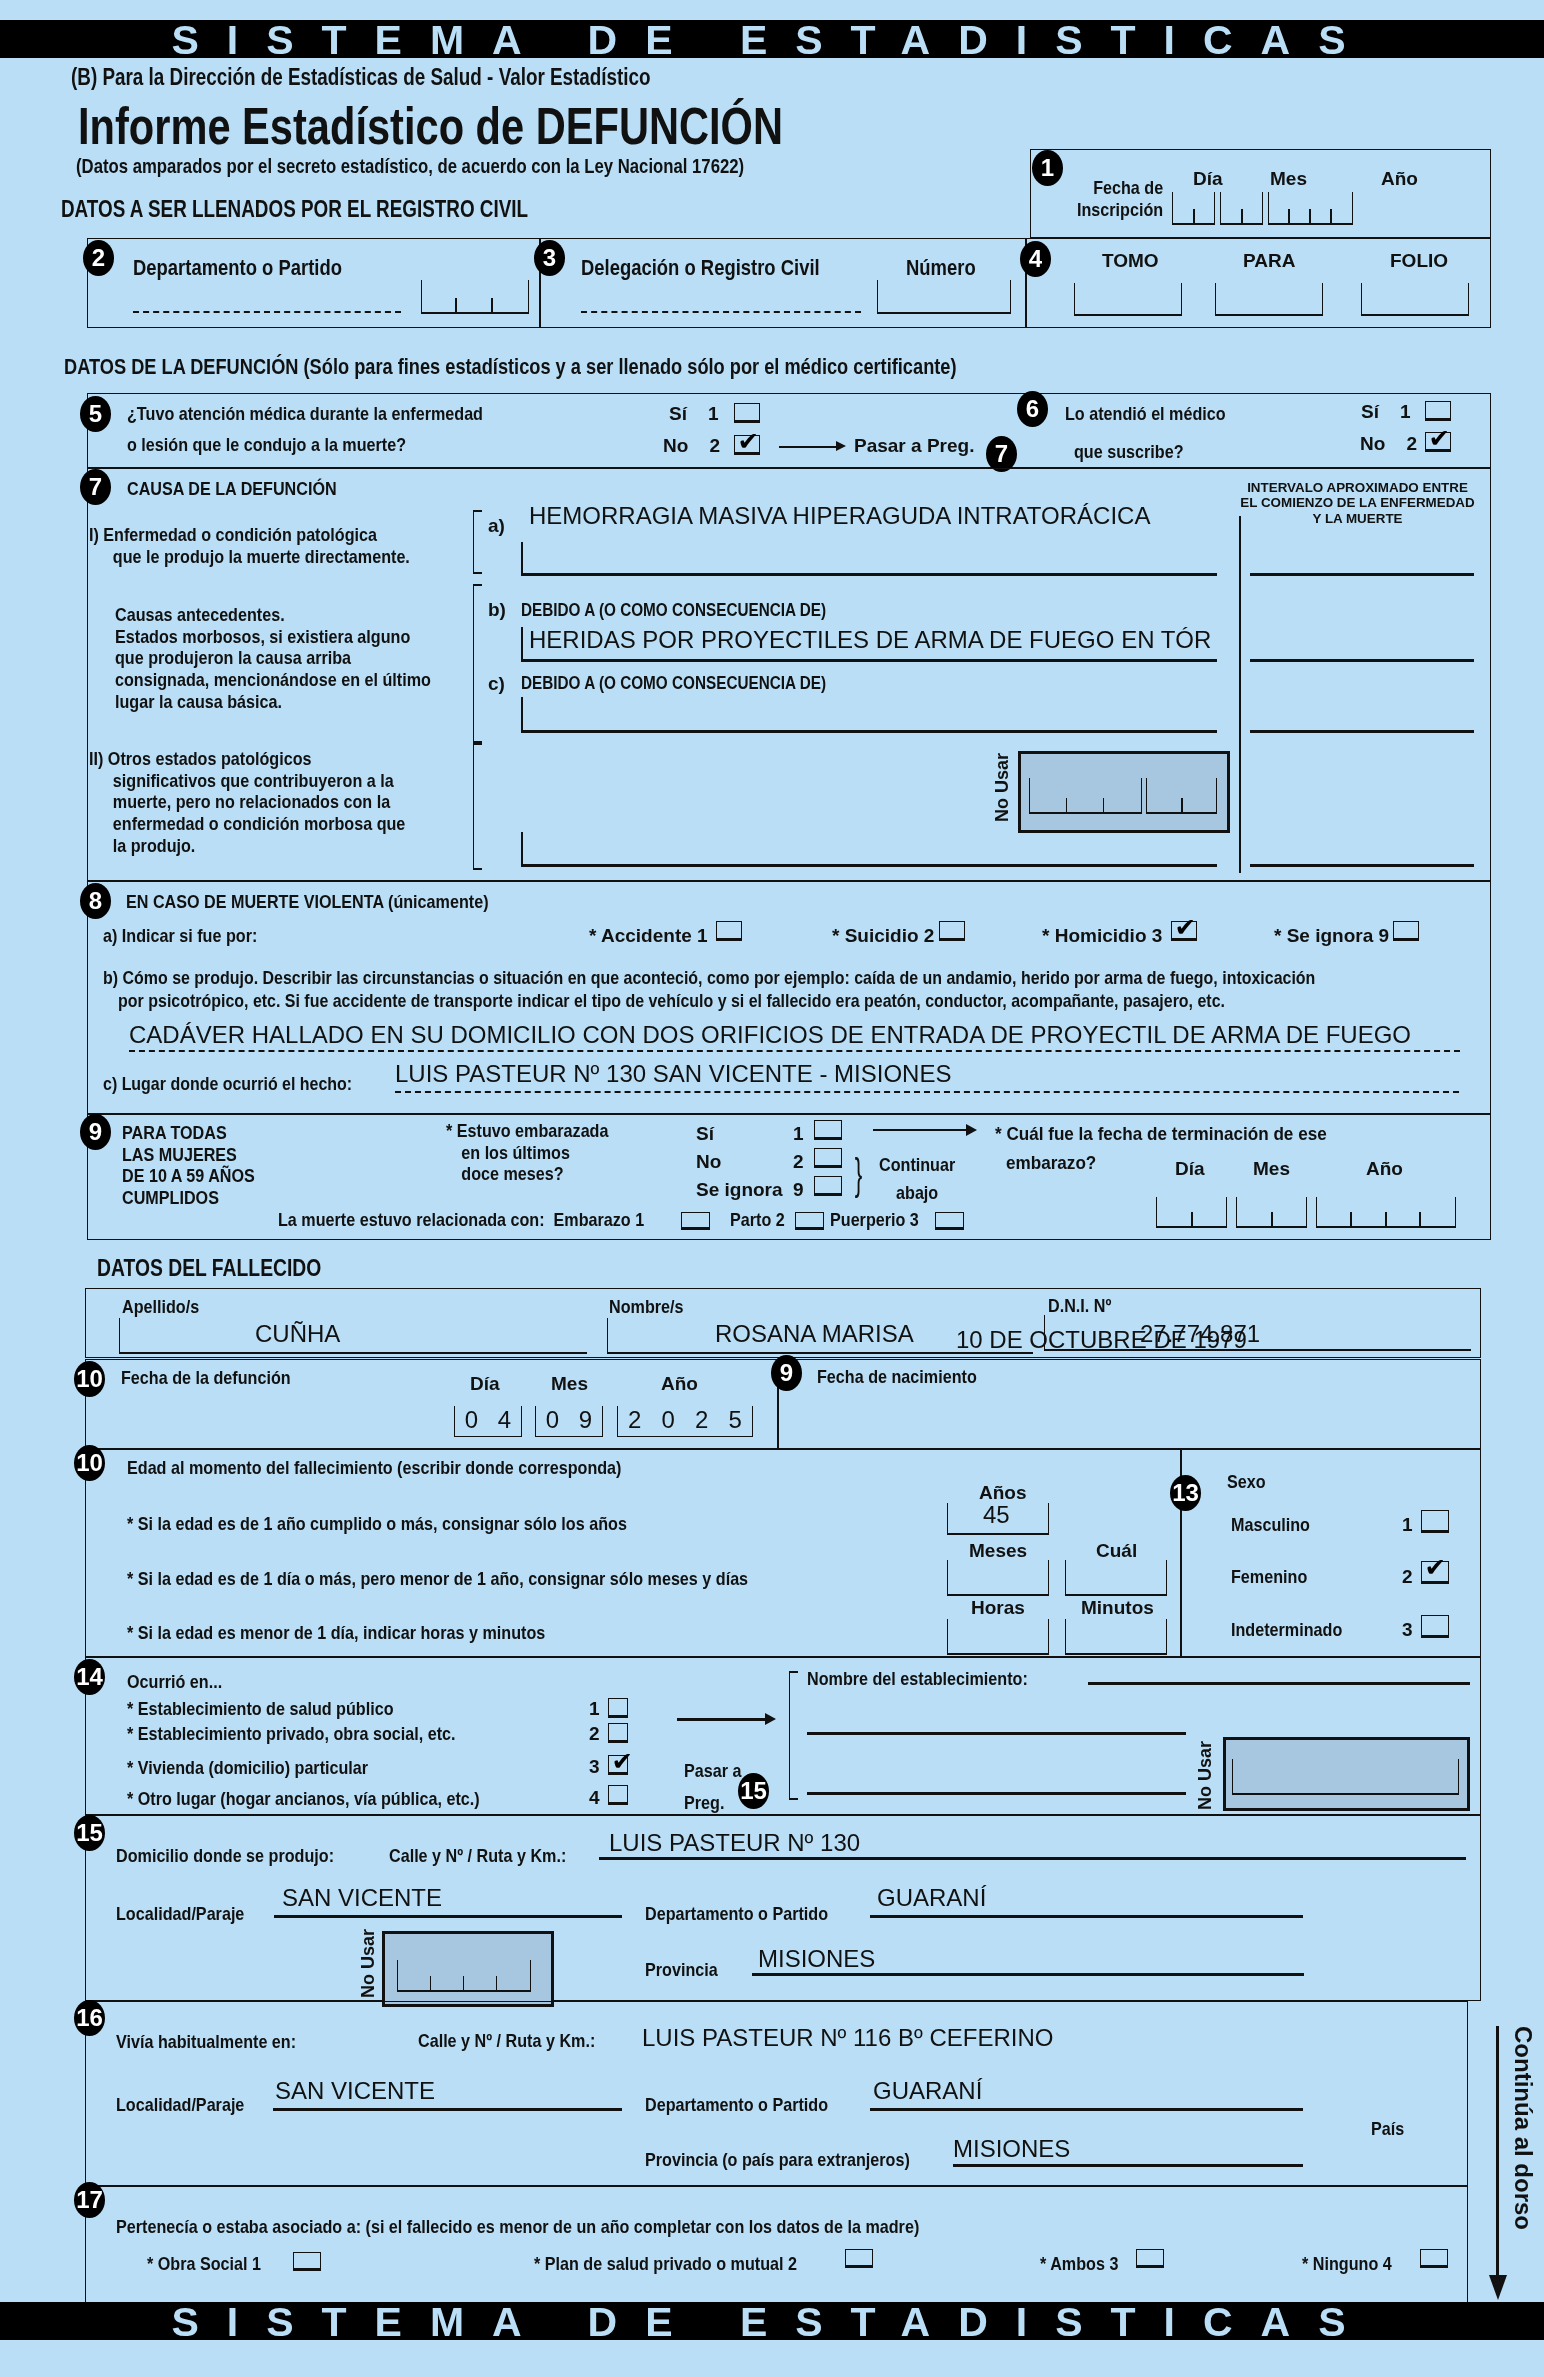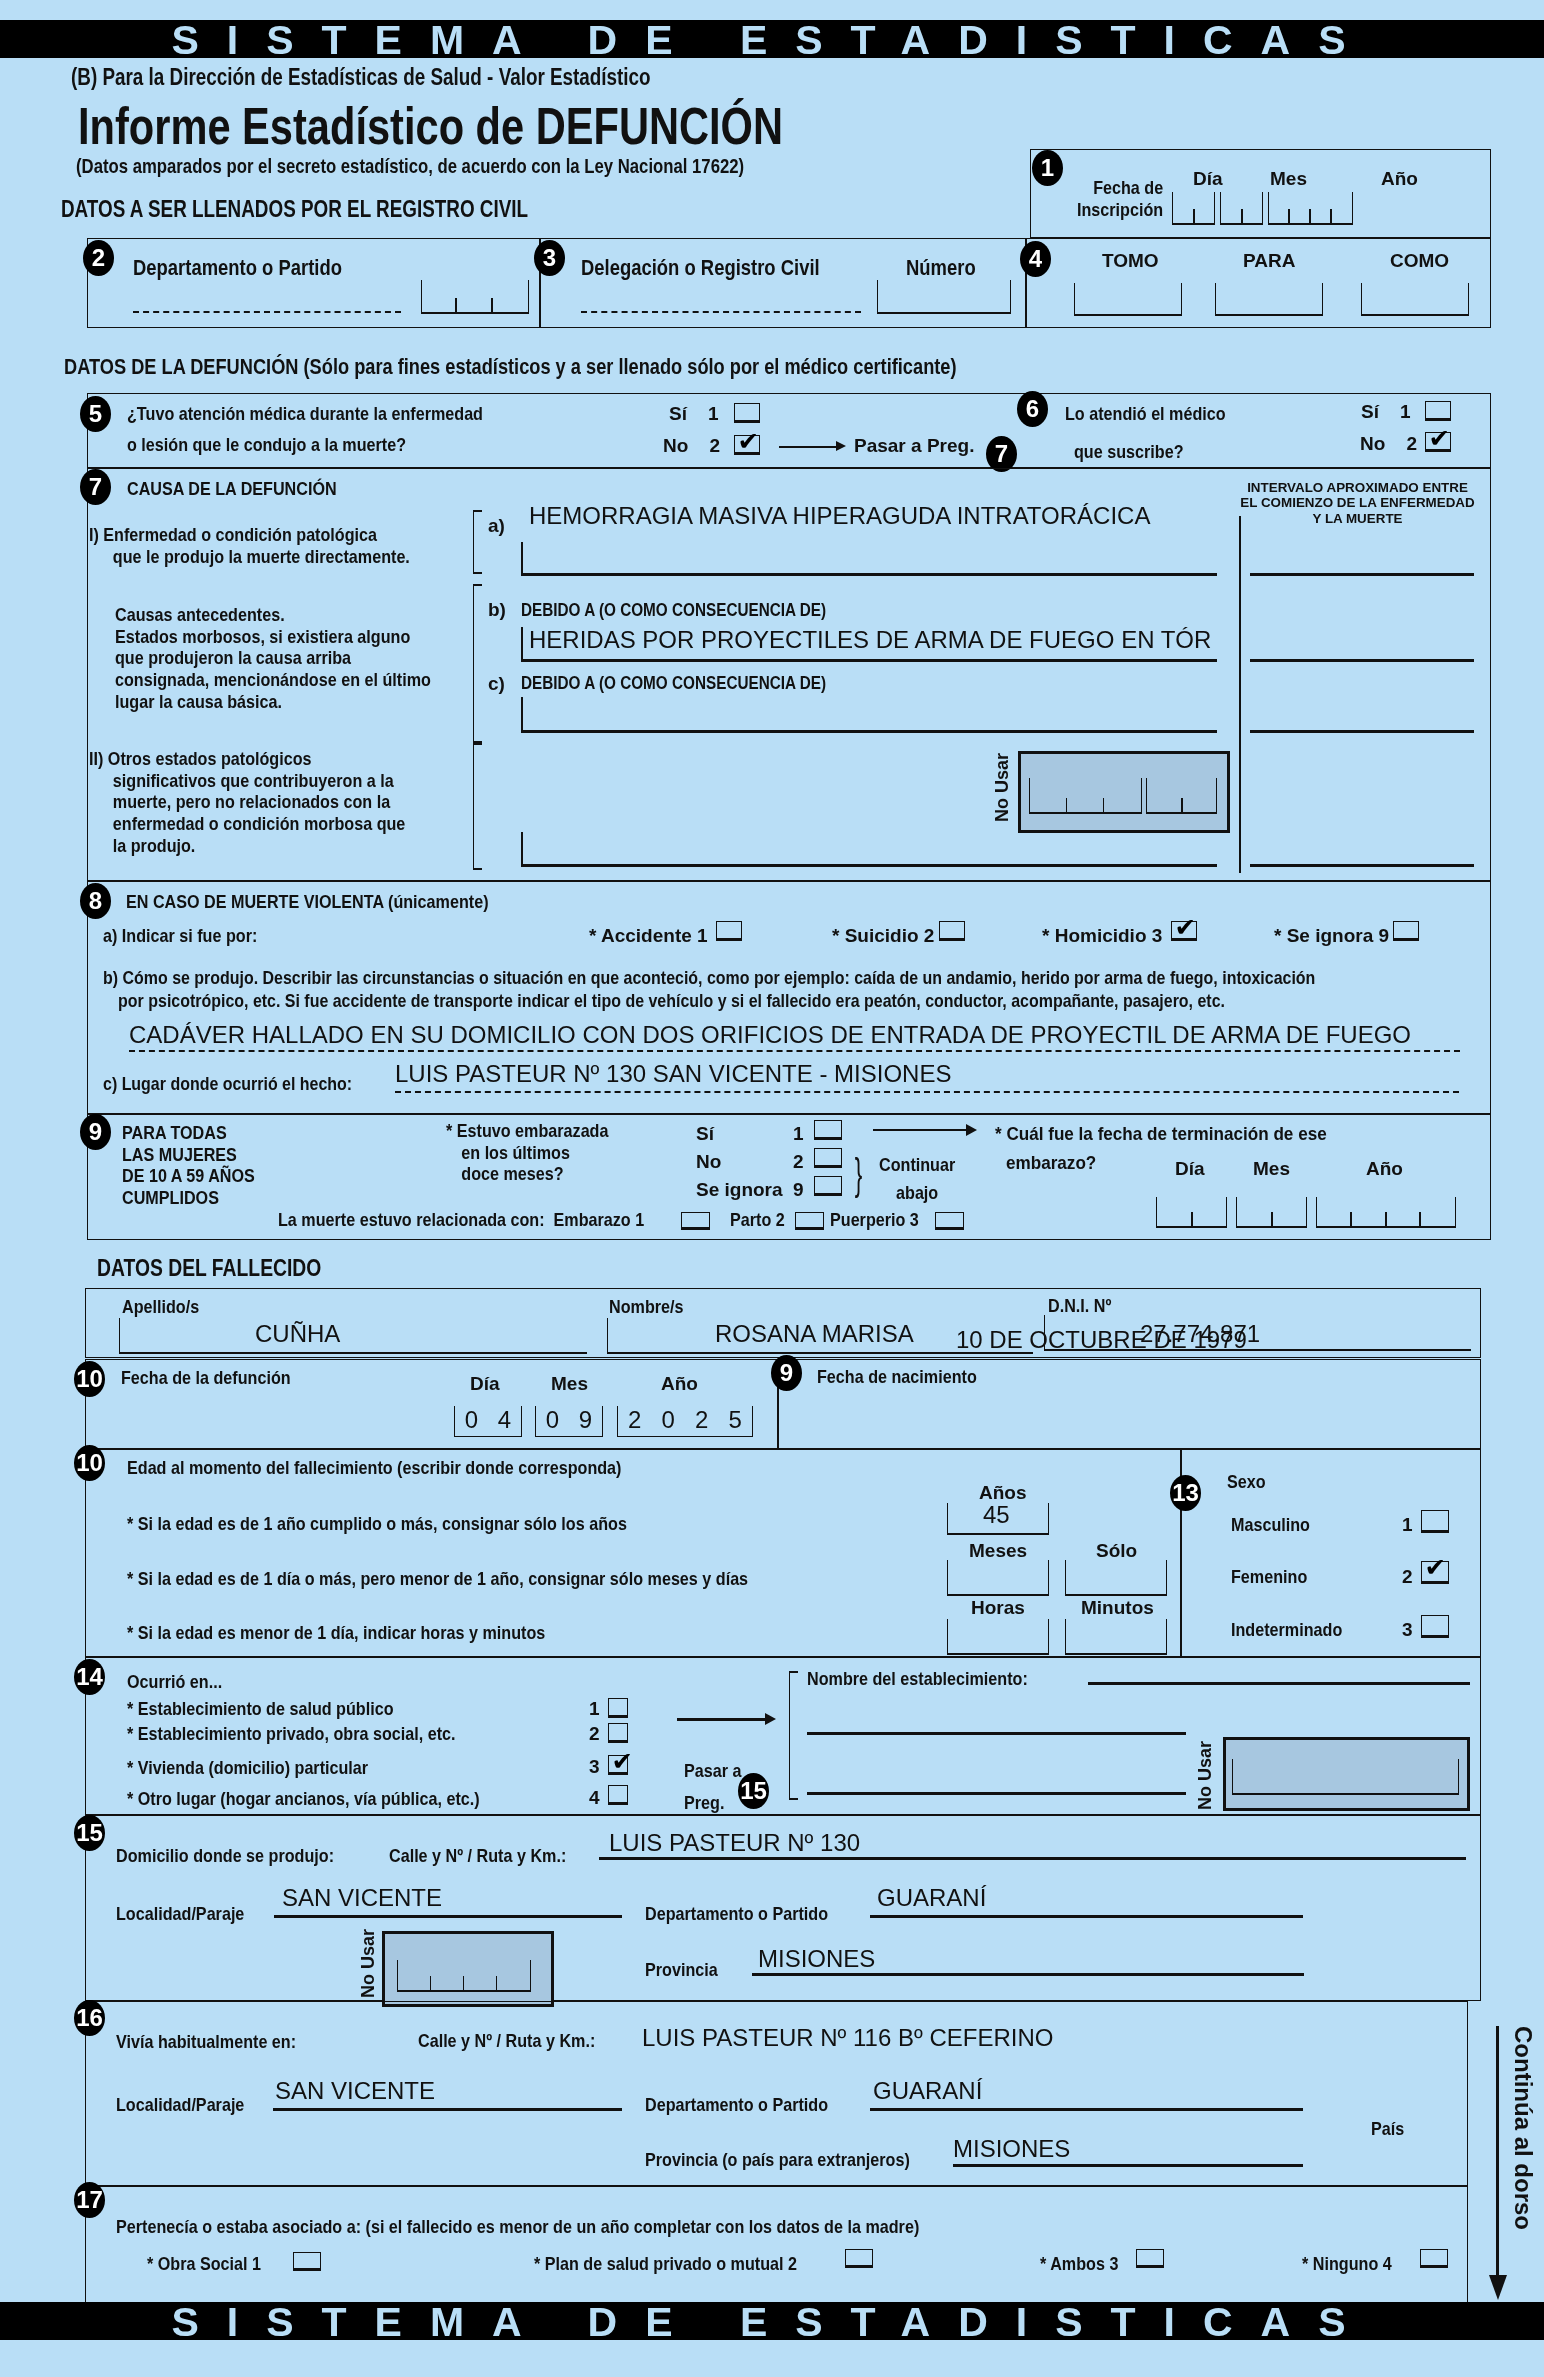--- a/index.html
+++ b/index.html
@@ -68,21 +68,21 @@
     <div class="tick" style="left:69px;"></div>
   </div>
 <div class="num" style="left:534px;top:240px;">3</div>
 <div class="abs cond" style="left:581px;top:255px;font-size:21.7px;transform:scaleX(0.85);">Delegación o Registro Civil</div>
 <div class="abs cond" style="left:906px;top:255px;font-size:21.7px;transform:scaleX(0.85);">Número</div>
 <div class="dots" style="left:581px;top:311px;width:280px;"></div>
 <div class="tickbox" style="left:877px;top:280px;width:134px;height:34px;"></div>
 <div class="num" style="left:1020px;top:241px;">4</div>
 <div class="abs lbl" style="left:1102px;top:250px;">TOMO</div>
 <div class="abs lbl" style="left:1243px;top:250px;">PARA</div>
-<div class="abs lbl" style="left:1390px;top:250px;">COMO</div>
+<div class="abs lbl" style="left:1390px;top:250px;">FOLIO</div>
 <div class="tickbox" style="left:1074px;top:283px;width:108px;height:33px;"></div>
 <div class="tickbox" style="left:1215px;top:283px;width:108px;height:33px;"></div>
 <div class="tickbox" style="left:1361px;top:283px;width:108px;height:33px;"></div>
 
 <div class="abs cond" style="left:64px;top:354px;font-size:21.7px;transform:scaleX(0.84);">DATOS DE LA DEFUNCIÓN (Sólo para fines estadísticos y a ser llenado sólo por el médico certificante)</div>
 
 <div class="box" style="left:87px;top:393px;width:1404px;height:75px;"></div>
 <div class="num" style="left:80px;top:396px;">5</div>
 <div class="abs cond" style="left:127px;top:403px;font-size:19px;transform:scaleX(0.85);">
   <div>¿Tuvo atención médica durante la enfermedad</div>
@@ -285,21 +285,21 @@
 <div class="vline" style="left:1180px;top:1449px;height:208px;"></div>
 <div class="num" style="left:74px;top:1445px;">10</div>
 <div class="abs cond" style="left:127px;top:1457px;font-size:19px;transform:scaleX(0.85);">Edad al momento del fallecimiento (escribir donde corresponda)</div>
 <div class="abs cond" style="left:127px;top:1513px;font-size:19px;transform:scaleX(0.85);">* Si la edad es de 1 año cumplido o más, consignar sólo los años</div>
 <div class="abs cond" style="left:127px;top:1568px;font-size:19px;transform:scaleX(0.85);">* Si la edad es de 1 día o más, pero menor de 1 año, consignar sólo meses y días</div>
 <div class="abs cond" style="left:127px;top:1622px;font-size:19px;transform:scaleX(0.85);">* Si la edad es menor de 1 día, indicar horas y minutos</div>
 <div class="abs lbl" style="left:979px;top:1482px;">Años</div>
 <div class="tickbox" style="left:947px;top:1503px;width:102px;height:32px;"></div>
 <div class="abs hand" style="left:983px;top:1501px;">45</div>
 <div class="abs lbl" style="left:969px;top:1540px;">Meses</div>
-<div class="abs lbl" style="left:1096px;top:1540px;">Sólo</div>
+<div class="abs lbl" style="left:1096px;top:1540px;">Cuál</div>
 <div class="tickbox" style="left:947px;top:1560px;width:102px;height:36px;"></div>
 <div class="tickbox" style="left:1065px;top:1560px;width:102px;height:36px;"></div>
 <div class="abs lbl" style="left:971px;top:1597px;">Horas</div>
 <div class="abs lbl" style="left:1081px;top:1597px;">Minutos</div>
 <div class="tickbox" style="left:947px;top:1619px;width:102px;height:36px;"></div>
 <div class="tickbox" style="left:1065px;top:1619px;width:102px;height:36px;"></div>
 <div class="num" style="left:1170px;top:1443px;margin-top:32px;">13</div>
 <div class="abs cond" style="left:1227px;top:1471px;font-size:19px;transform:scaleX(0.85);">Sexo</div>
 <div class="abs cond" style="left:1231px;top:1514px;font-size:19px;transform:scaleX(0.85);">Masculino</div>
 <div class="abs lbl" style="left:1402px;top:1514px;">1</div>

